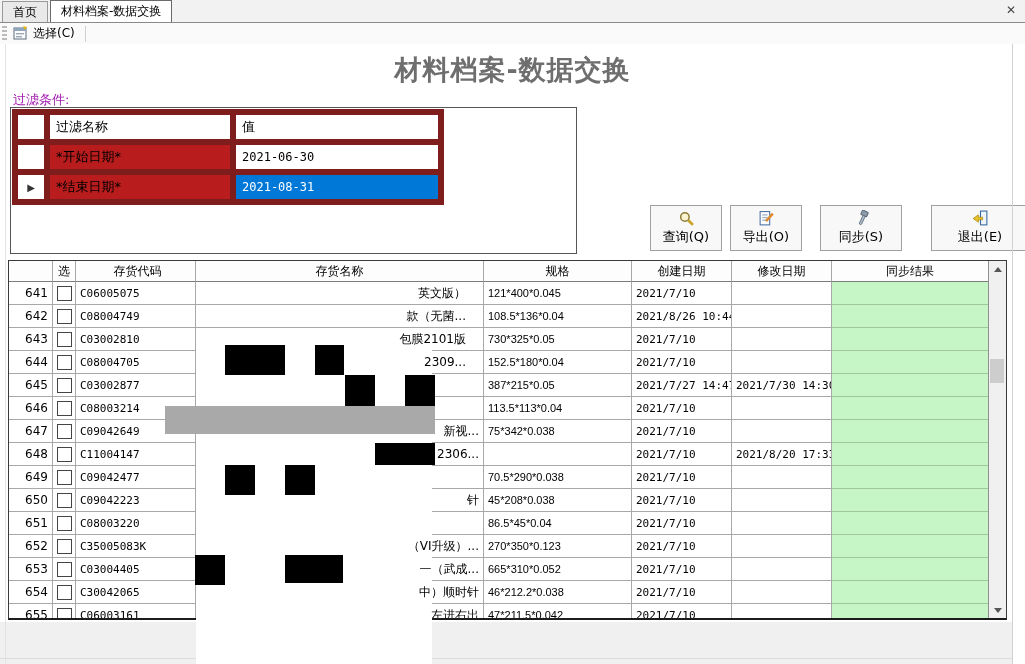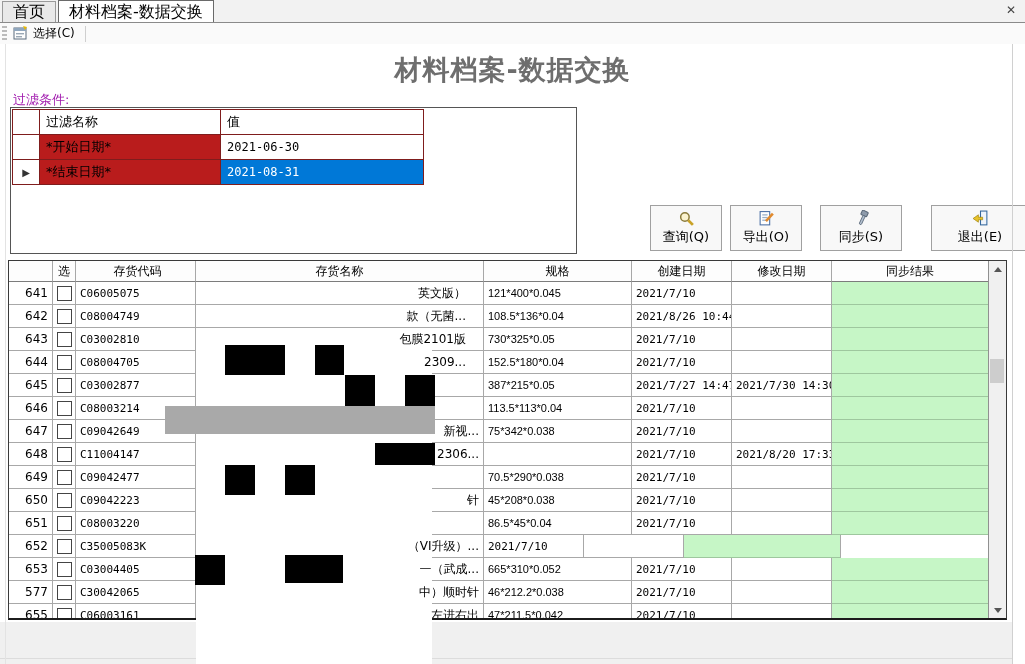--- a/index.html
+++ b/index.html
@@ -3,21 +3,21 @@
 <meta charset="utf-8">
 <style>
   html,body{margin:0;padding:0;background:#fff;}
   .app{position:relative;width:1025px;height:664px;background:#fff;overflow:hidden;
        font-family:"DejaVu Sans","Liberation Sans",sans-serif;font-size:12px;color:#000;}
 
   
   .tabbar{position:absolute;left:0;top:0;width:1025px;height:22px;background:#f2f2f2;
           border-bottom:1px solid #8a8a8a;display:flex;align-items:flex-end;}
   .tab{height:20px;line-height:20px;padding:0 10px;border:1px solid #9a9a9a;border-bottom:none;
-       background:#e9e9e9;margin-left:2px;font-size:16px;cursor:default;}
+       background:#e9e9e9;margin-left:2px;font-size:12px;cursor:default;}
   .tab.active{background:#fff;height:21px;line-height:21px;position:relative;z-index:2;border-color:#6a6a6a;}
   .tab-close{position:absolute;right:6px;top:2px;width:16px;height:16px;line-height:16px;text-align:center;
              color:#444;font-size:12px;font-weight:bold;cursor:default;}
 
   
   .toolbar{position:absolute;left:0;top:23px;width:1025px;height:21px;background:#fafafa;
            border-bottom:1px solid #d5d5d5;display:flex;align-items:center;}
   .grip{width:5px;height:16px;margin-left:2px;
         background:repeating-linear-gradient(to bottom,#bbb 0 2px,transparent 2px 4px);}
   .tb-btn{display:flex;align-items:center;gap:4px;border:none;background:transparent;
@@ -29,21 +29,21 @@
   .content{position:absolute;left:0;top:44px;width:1025px;height:620px;background:#fff;}
   .edge-l{position:absolute;left:5px;top:44px;bottom:0;width:1px;background:#e3e3e3;}
   .edge-r{position:absolute;left:1012px;top:44px;bottom:0;width:1px;background:#d0d0d0;}
 
   .page-title{position:absolute;left:0;top:8px;width:1025px;text-align:center;
               font-size:27px;font-weight:bold;color:#6e6e6e;letter-spacing:1px;}
 
   .filter-label{position:absolute;left:13px;top:47px;color:#a21caf;font-size:13px;}
   .filter-box{position:absolute;left:10px;top:63px;width:565px;height:145px;border:1px solid #555;background:#fff;}
   .fgrid{border-collapse:collapse;margin:1px;}
-  .fgrid td,.fgrid th{border:1px solid #7f1d1d;height:24px;padding:0 6px;font-weight:normal;
+  .fgrid td,.fgrid th{border:6px solid #7f1d1d;height:24px;padding:0 6px;font-weight:normal;
                       text-align:left;font-size:13px;}
   .fgrid .fsel{width:26px;padding:0;text-align:center;background:#fff;font-size:10px;color:#333;}
   .fgrid .fname{width:168px;}
   .fgrid .fval{width:190px;}
   .fgrid thead .fname,.fgrid thead .fval{background:#fff;}
   .fgrid tbody .fname{background:#b91c1c;}
   .fgrid tbody .fval{background:#fff;font-family:"DejaVu Sans Mono","Liberation Mono",monospace;font-size:12px;}
   .fgrid tr.sel .fval{background:#0078d7;color:#fff;}
 
   
@@ -347,40 +347,41 @@
           </div>
           <div class="trow">
             <div class="tc c-num">652</div>
             <div class="tc c-sel">
               <span class="cbx"></span>
             </div>
             <div class="tc c-code">C35005083K</div>
             <div class="tc c-name">
               <span class="nm">（VI升级）...</span>
             </div>
+            <div class="tc c-spec">270*350*0.123</div>
             <div class="tc c-cre">2021/7/10</div>
             <div class="tc c-mod"></div>
             <div class="tc c-sync"></div>
           </div>
           <div class="trow">
             <div class="tc c-num">653</div>
             <div class="tc c-sel">
               <span class="cbx"></span>
             </div>
             <div class="tc c-code">C03004405</div>
             <div class="tc c-name">
               <span class="nm">一（武成...</span>
             </div>
             <div class="tc c-spec">665*310*0.052</div>
             <div class="tc c-cre">2021/7/10</div>
             <div class="tc c-mod"></div>
             <div class="tc c-sync"></div>
           </div>
           <div class="trow">
-            <div class="tc c-num">577</div>
+            <div class="tc c-num">654</div>
             <div class="tc c-sel">
               <span class="cbx"></span>
             </div>
             <div class="tc c-code">C30042065</div>
             <div class="tc c-name">
               <span class="nm">中）顺时针</span>
             </div>
             <div class="tc c-spec">46*212.2*0.038</div>
             <div class="tc c-cre">2021/7/10</div>
             <div class="tc c-mod"></div>

